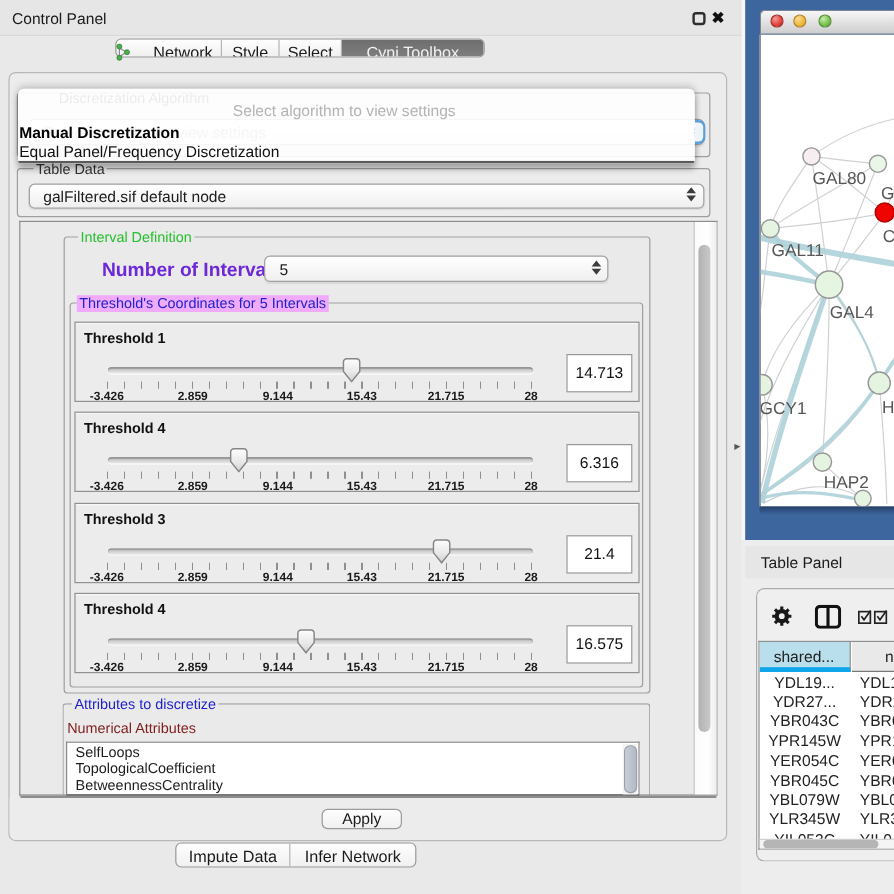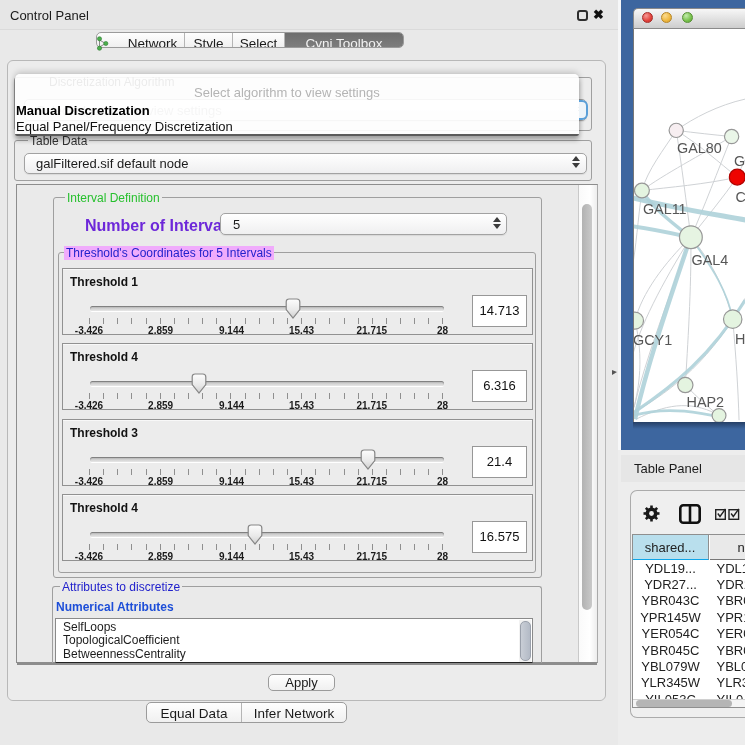--- a/index.html
+++ b/index.html
@@ -169,34 +169,34 @@
           <stop offset="0.6" stop-color="#e8e8e8"></stop>
           <stop offset="1" stop-color="#cfcfcf"></stop>
         </linearGradient>
       </defs>
     </svg>
 <div class="vbox">16.575</div>
 </div>
 
 <div class="gbox" style="left:52px;top:586px;width:490px;height:90px;border-bottom:none;"></div>
 <div class="glab" style="left:60px;top:580px;color:#2222cc;background:#eaeaea;">Attributes to discretize</div>
-<div class="abs" style="left:56px;top:600px;font-size:12px;font-weight:bold;color:#1d4ed8;">Numerical Attributes</div>
+<div class="abs" style="left:56px;top:600px;font-size:12px;font-weight:normal;color:#7f1d1d;">Numerical Attributes</div>
 <div class="abs" style="left:55px;top:618px;width:478px;height:45px;background:#fff;border:1px solid #8a8a8a;border-bottom:1px solid #222;overflow:hidden;">
 <div style="font-size:12px;color:#1c1c1c;padding:2px 0 0 7px;line-height:13.4px;">SelfLoops<br>TopologicalCoefficient<br>BetweennessCentrality</div>
 <div class="abs" style="right:1px;top:1px;width:12px;height:43px;background:#f2f2f2;"></div>
 <div class="abs" style="right:1.5px;top:2px;width:11px;height:40px;background:linear-gradient(90deg,#c9ced6,#b3bac6);border:1px solid #9aa0ab;border-radius:5px;"></div>
 </div>
 
 <div class="abs" style="left:17px;top:663px;width:580px;height:2px;background:#8d8d8d;"></div>
 <div class="abs" style="left:8px;top:665px;width:597px;height:35px;background:#ececec;border-radius:0 0 6px 6px;"></div>
 
 <div class="abs" style="left:268px;top:673.5px;width:67px;height:17px;background:linear-gradient(#fefefe,#f0f0f0);border:1px solid #9b9b9b;border-radius:5px;font-size:13px;color:#1a1a1a;text-align:center;line-height:15px;">Apply</div>
 
 <div class="seg seg2" style="left:146px;top:702px;height:21px;">
-<div style="width:94px;">Equal Data</div>
+<div style="width:94px;">Impute Data</div>
     <div style="width:105px;">Infer Network</div>
 </div>
 
 <svg class="abs" style="left:611px;top:366px;" width="8" height="10" viewBox="0 0 8 10">
     <path d="M1 9 L1 4 L6 6 Z" fill="#555"></path>
   </svg>
 
 <div class="abs" style="left:15px;top:74px;width:563.5px;height:61.5px;background:rgba(255,255,255,0.9);border-radius:5px 5px 2px 2px;border-bottom:2px solid #5a5a5a;box-shadow:0 -2px 6px rgba(0,0,0,0.18),0 4px 5px rgba(0,0,0,0.3);"></div>
 <div class="abs" style="left:578.5px;top:100px;width:9px;height:20px;border:2.5px solid #5a9fd8;border-left:none;border-radius:0 6px 6px 0;background:#eef4f9;"></div>
 <div class="abs" style="left:194px;top:85px;font-size:13px;color:#b4b4b4;">Select algorithm to view settings</div>
@@ -291,21 +291,21 @@
 <svg class="abs" style="left:714.5px;top:508px;" width="25" height="12" viewBox="0 0 25 12">
     <g fill="none" stroke="#222" stroke-width="1.4">
       <rect x="0.7" y="1.7" width="9.6" height="9.6"></rect>
       <rect x="14" y="1.7" width="9.6" height="9.6"></rect>
       <path d="M2.8 5.5 L5 8.5 L10.5 0.8"></path>
       <path d="M16.1 5.5 L18.3 8.5 L23.8 0.8"></path>
     </g>
   </svg>
 
 <div class="abs" style="left:631.5px;top:533.5px;width:113.5px;height:174px;background:#fff;border:1px solid #8f8f8f;border-right:none;overflow:hidden;">
-<div style="position:absolute;left:0;top:0;width:76px;height:25px;background:#b9dfed;border-right:1px solid #8f8f8f;border-bottom:1px solid #0ea5e9;font-size:13px;color:#222;text-align:center;line-height:25px;">shared...</div>
+<div style="position:absolute;left:0;top:0;width:76px;height:25px;background:#b9dfed;border-right:1px solid #8f8f8f;border-bottom:4px solid #0ea5e9;font-size:13px;color:#222;text-align:center;line-height:25px;">shared...</div>
 <div style="position:absolute;left:77px;top:0;width:40px;height:25px;background:#e9e9e9;border-bottom:1px solid #777;font-size:13px;color:#222;padding-left:28px;line-height:25px;">na</div>
 <div style="position:absolute;left:0;top:26px;width:113.5px;font-size:13px;color:#222;line-height:16.4px;">
 <div style="position:absolute;left:0;width:76px;text-align:center;">YDL19...<br>YDR27...<br>YBR043C<br>YPR145W<br>YER054C<br>YBR045C<br>YBL079W<br>YLR345W<br>YIL053C</div>
 <div style="position:absolute;left:84px;white-space:nowrap;">YDL1<br>YDR2<br>YBR0<br>YPR1<br>YER0<br>YBR0<br>YBL0<br>YLR3<br>YIL0</div>
 </div>
 <div style="position:absolute;left:0;top:164px;width:113.5px;height:10px;background:#f4f4f4;border-top:1px solid #d0d0d0;"></div>
 <div style="position:absolute;left:3px;top:165.5px;width:96px;height:7px;background:#b5b5b5;border-radius:4px;"></div>
 </div>
 
 </body></html>

